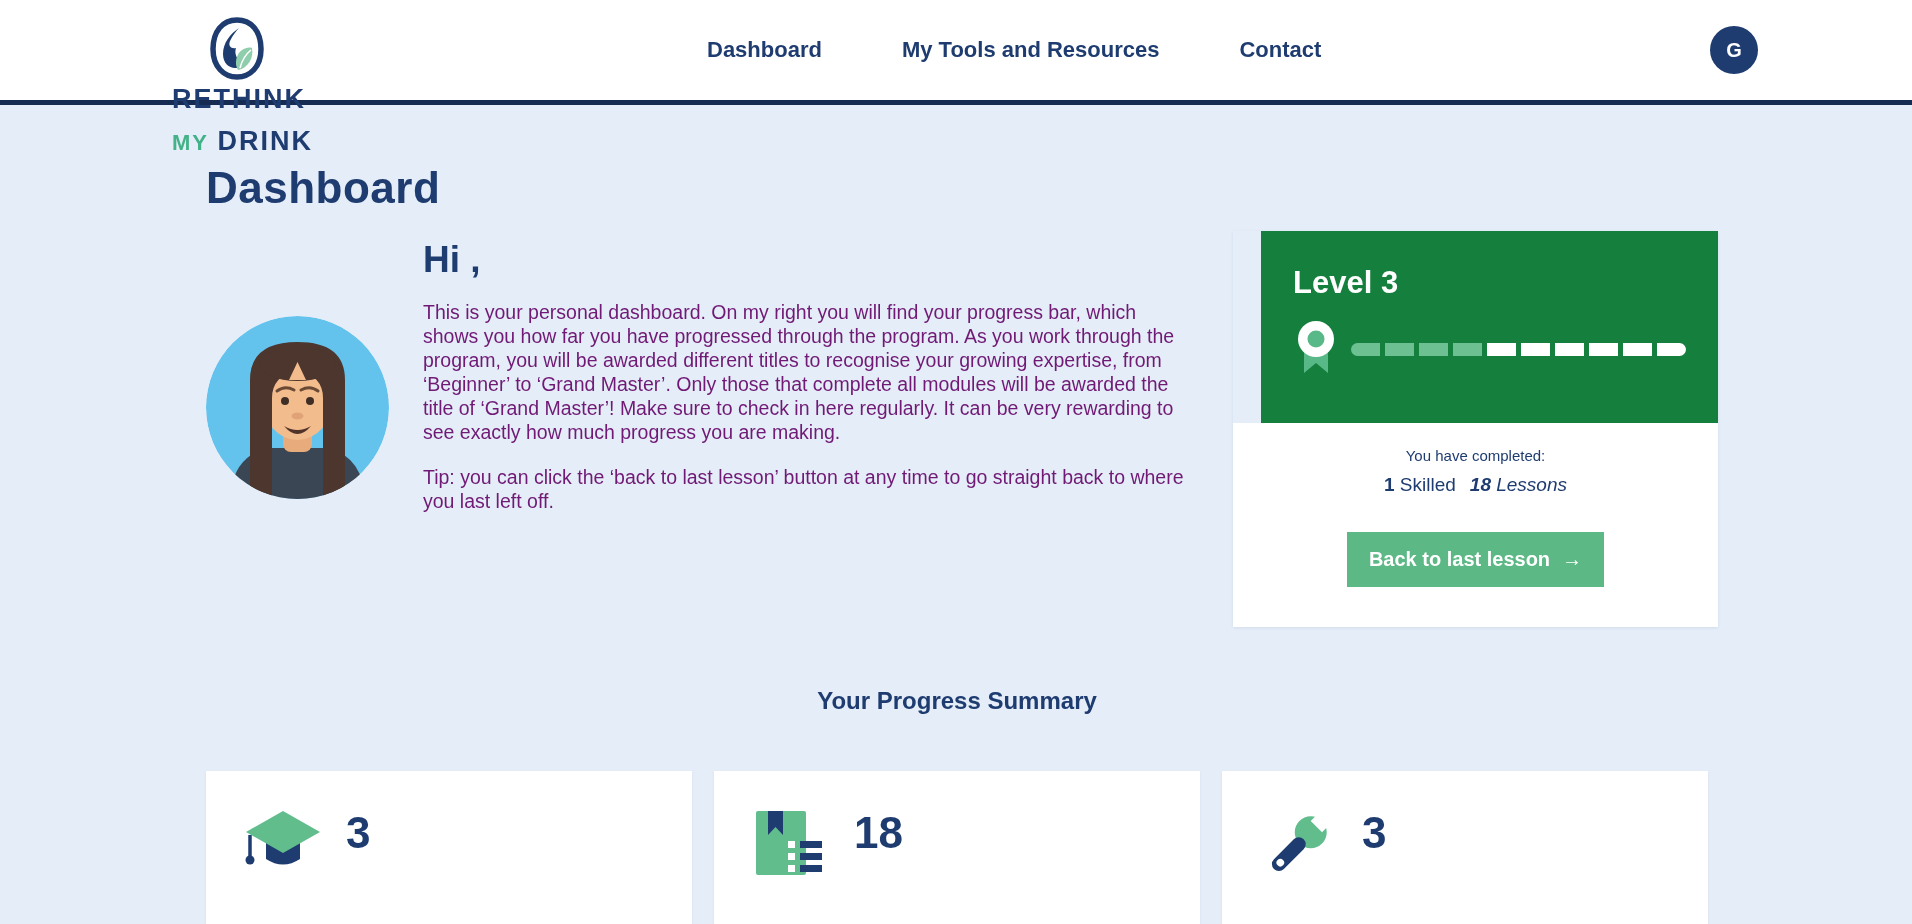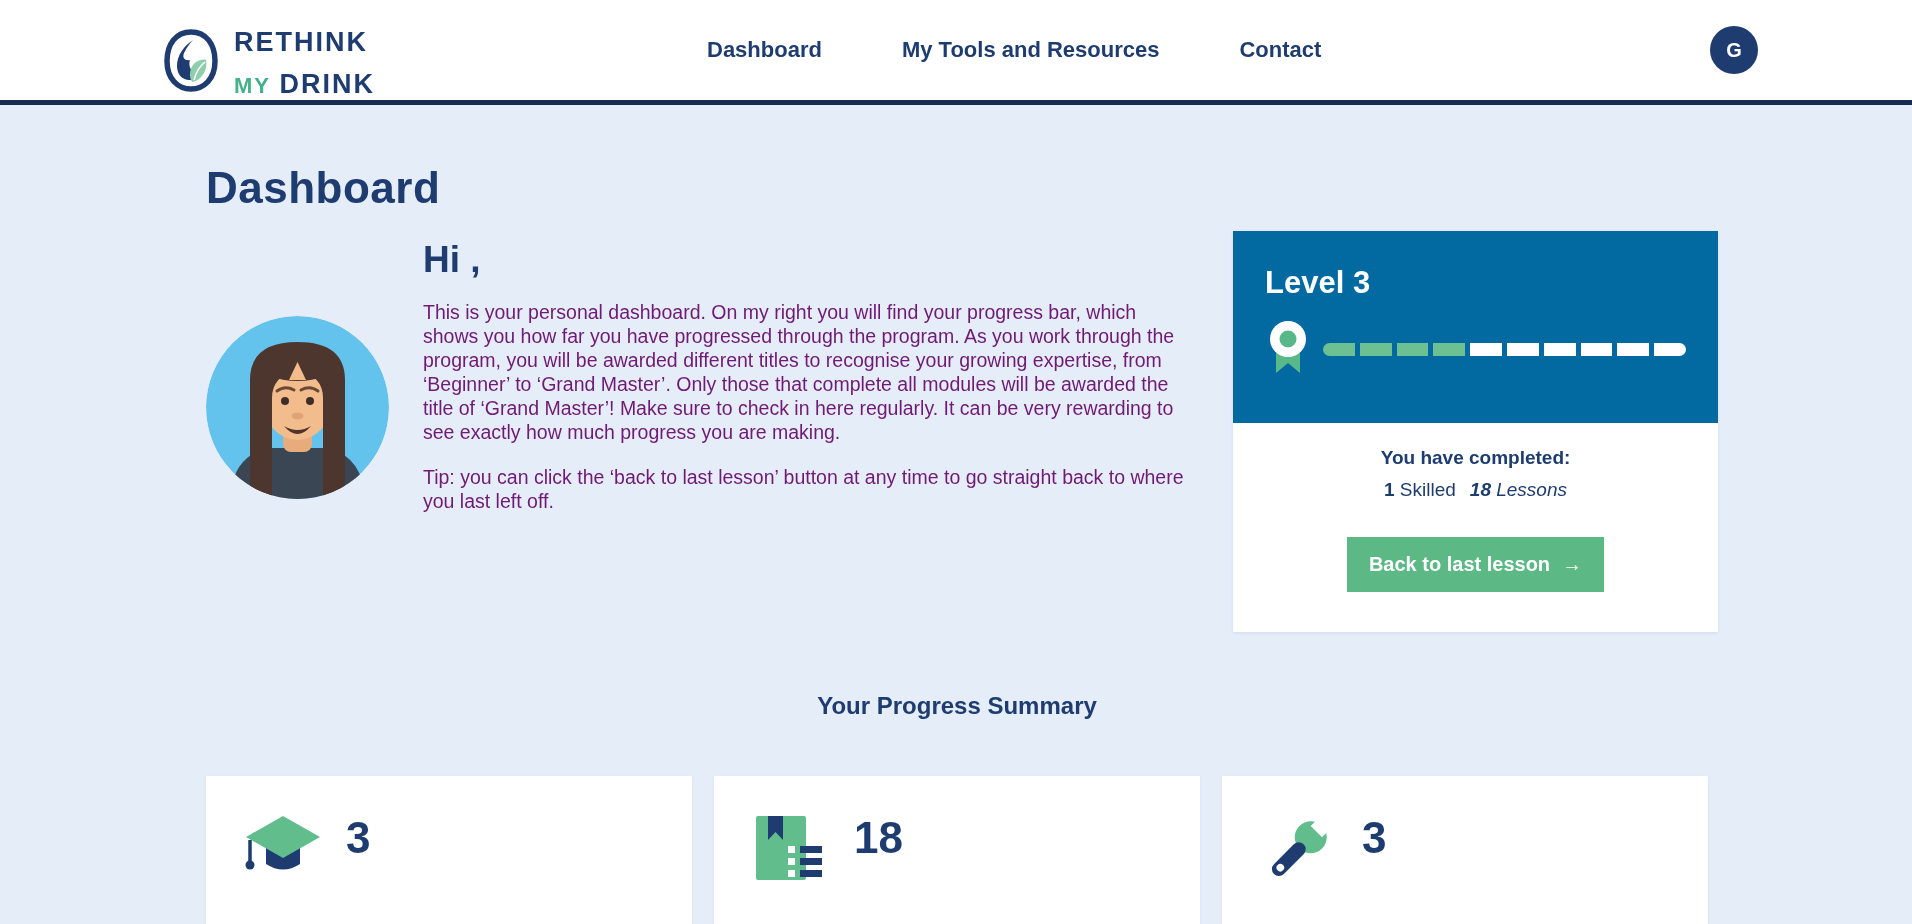--- a/index.html
+++ b/index.html
@@ -1,21 +1,21 @@
 <!DOCTYPE html>
 <html><head>
 <meta charset="utf-8">
 <style>
   * { margin:0; padding:0; box-sizing:border-box; }
   html,body { width:1912px; height:924px; overflow:hidden; }
   body { font-family:"Liberation Sans", sans-serif; background:#e4edf8; }
 
   
   .header { position:relative; height:105px; background:#ffffff; border-bottom:5px solid #152b52; }
-  .logo { position:absolute; left:160px; top:28px; display:flex; align-items:center; cursor:pointer; }
+  .logo { position:absolute; left:160px; top:16px; display:flex; align-items:center; cursor:pointer;flex-direction:column; }
   .logo-text { margin-left:12px; line-height:1; }
   .logo-line1 { font-size:27px; font-weight:bold; color:#1e3c70; letter-spacing:2px; }
   .logo-line2 { font-size:27px; font-weight:bold; letter-spacing:1px; margin-top:15px; }
   .logo-my { color:#43b288; letter-spacing:2px; font-size:22px; }
   .logo-drink { color:#1e3c70; letter-spacing:2px; }
   .nav { position:absolute; left:707px; top:0; height:100px; display:flex; align-items:center; gap:80px; }
   .nav-item { font-size:22px; font-weight:bold; color:#1e3c70; cursor:pointer; white-space:nowrap; }
   .avatar-badge { position:absolute; right:154px; top:26px; width:48px; height:48px; border-radius:50%;
     background:#1e3c70; color:#ffffff; font-size:20px; font-weight:bold;
     display:flex; align-items:center; justify-content:center; cursor:pointer; }
@@ -26,32 +26,32 @@
 
   .intro-row { display:flex; margin-top:18px;gap:10px; }
   .illus-wrap { width:183px; margin-top:85px; flex:none; }
   .intro-text { width:768px; margin-left:24px; margin-top:8px; flex:none; }
   .greeting { font-size:37px; font-weight:bold; color:#1e3c70; }
   .intro-para { font-size:19.5px; line-height:24px; color:#701a75; margin-top:19px; }
   .intro-para + .intro-para { margin-top:21px; }
 
   
   .progress-card { width:485px; margin-left:32px; flex:none; box-shadow:0 1px 3px rgba(20,40,80,0.08); }
-  .pc-top { background:#0369a1; padding:34px 32px 42px 32px; }
+  .pc-top { background:#15803d; padding:34px 32px 42px 32px;margin-left:28px; }
   .pc-level { font-size:31px; font-weight:bold; color:#ffffff; }
   .pc-rank { font-size:17px; color:#ffffff; margin-top:16px; }
   .pc-bar-row { display:flex; align-items:center; margin-top:16px; }
   .medal { flex:none; margin-right:12px; }
   .progress-bar { display:flex; gap:5px; flex:1; align-items:center; }
   .seg { flex:1; height:13px; background:#ffffff; }
   .seg.filled { background:#6cc091; }
   .seg:first-child { border-radius:8px 0 0 8px; }
   .seg:last-child { border-radius:0 8px 8px 0; }
   .pc-bottom { background:#ffffff; text-align:center; padding:24px 30px 40px 30px; }
-  .pc-completed { font-size:19px; font-weight:bold; color:#1e3c70; }
+  .pc-completed { font-size:15px; font-weight:normal; color:#1e3c70; }
   .pc-stats { font-size:19px; color:#1e3c70; margin-top:10px; }
   .pc-stats .num { font-weight:bold; }
   .pc-stat + .pc-stat { margin-left:14px;font-style:italic; }
   .pc-btn { display:inline-flex; align-items:center; gap:12px; margin-top:36px; background:#5cb885;
     color:#ffffff; font-size:20px; font-weight:bold; padding:16px 22px; border:none; cursor:pointer;
     font-family:"Liberation Sans", sans-serif; }
 
   
   .summary-heading { font-size:24px; font-weight:bold; color:#1e3c70; margin-top:60px;text-align:center; }
   .summary-desc { font-size:19.5px; color:#45506a; margin-top:16px; }

